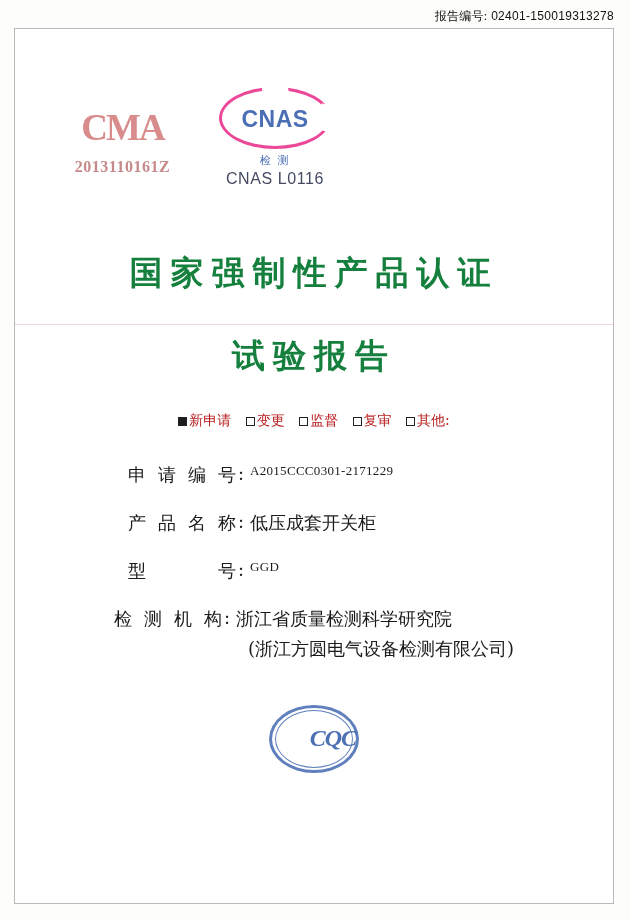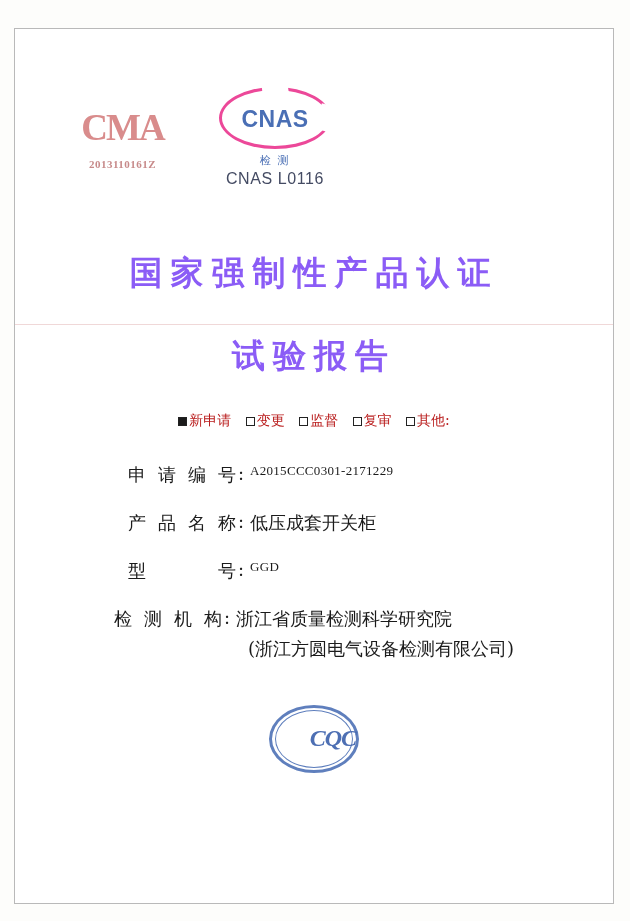--- a/index.html
+++ b/index.html
@@ -84,21 +84,21 @@
     font-weight: bold;
     color: #d98c8c;
     letter-spacing: -2px;
     line-height: 1;
     position: relative;
     display: inline-block;
   }
   .cma-code {
     margin-top: 12px;
     font-family: "Liberation Serif", serif;
-    font-size: 11px;
+    font-size: 16px;
     font-weight: bold;
     color: #c78a8a;
     letter-spacing: 0.5px;
   }
 
   .cnas-block {
     position: absolute;
     left: 180px;
     top: 0px;
     width: 160px;
@@ -158,21 +158,21 @@
     font-size: 16px;
     color: #444b63;
     letter-spacing: 0.6px;
   }
 
   
   .title-1, .title-2 {
     text-align: center;
     font-family: "DejaVu Serif", serif;
     font-weight: bold;
-    color: #8b5cf6;
+    color: #15803d;
     letter-spacing: 8px;
   }
   .title-1 {
     position: absolute;
     top: 222px;
     left: 0;
     width: 100%;
     font-size: 33px;
   }
   .title-2 {
@@ -291,20 +291,24 @@
     font-style: italic;
     color: #4d6fb3;
     letter-spacing: -1px;
   }
 </style>
 </head>
 <body>
 
 <div class="page">
 
+  <div class="report-no">
+    <span class="label">报告编号:</span>
+    <span>02401-150019313278</span>
+  </div>
 
   <div class="doc-frame">
 
     <div class="scan-line"></div>
 
     <div class="logos">
 
       <div class="cma-block">
         <div class="cma-mark">CMA</div>
         <div class="cma-code">2013110161Z</div>

